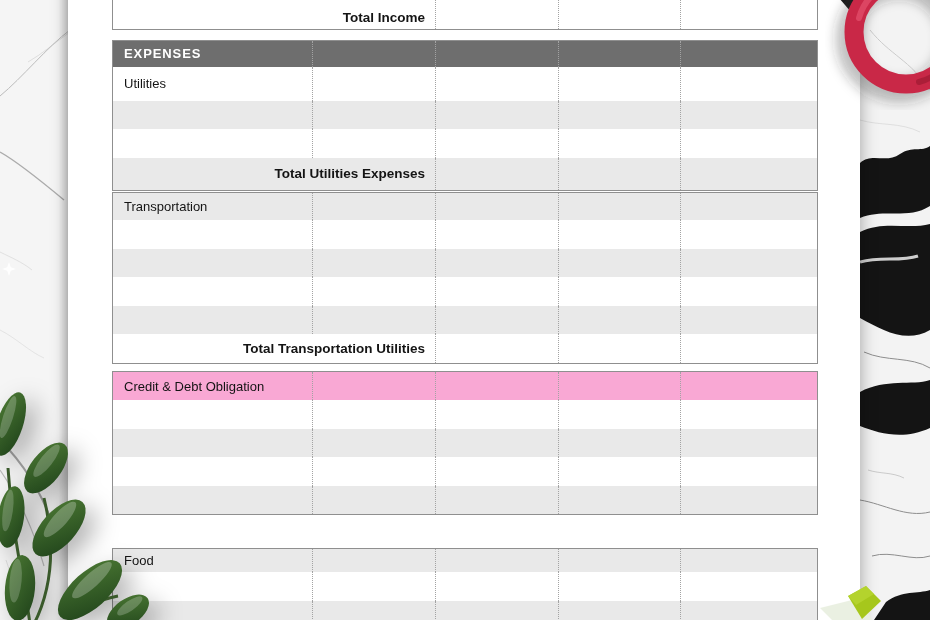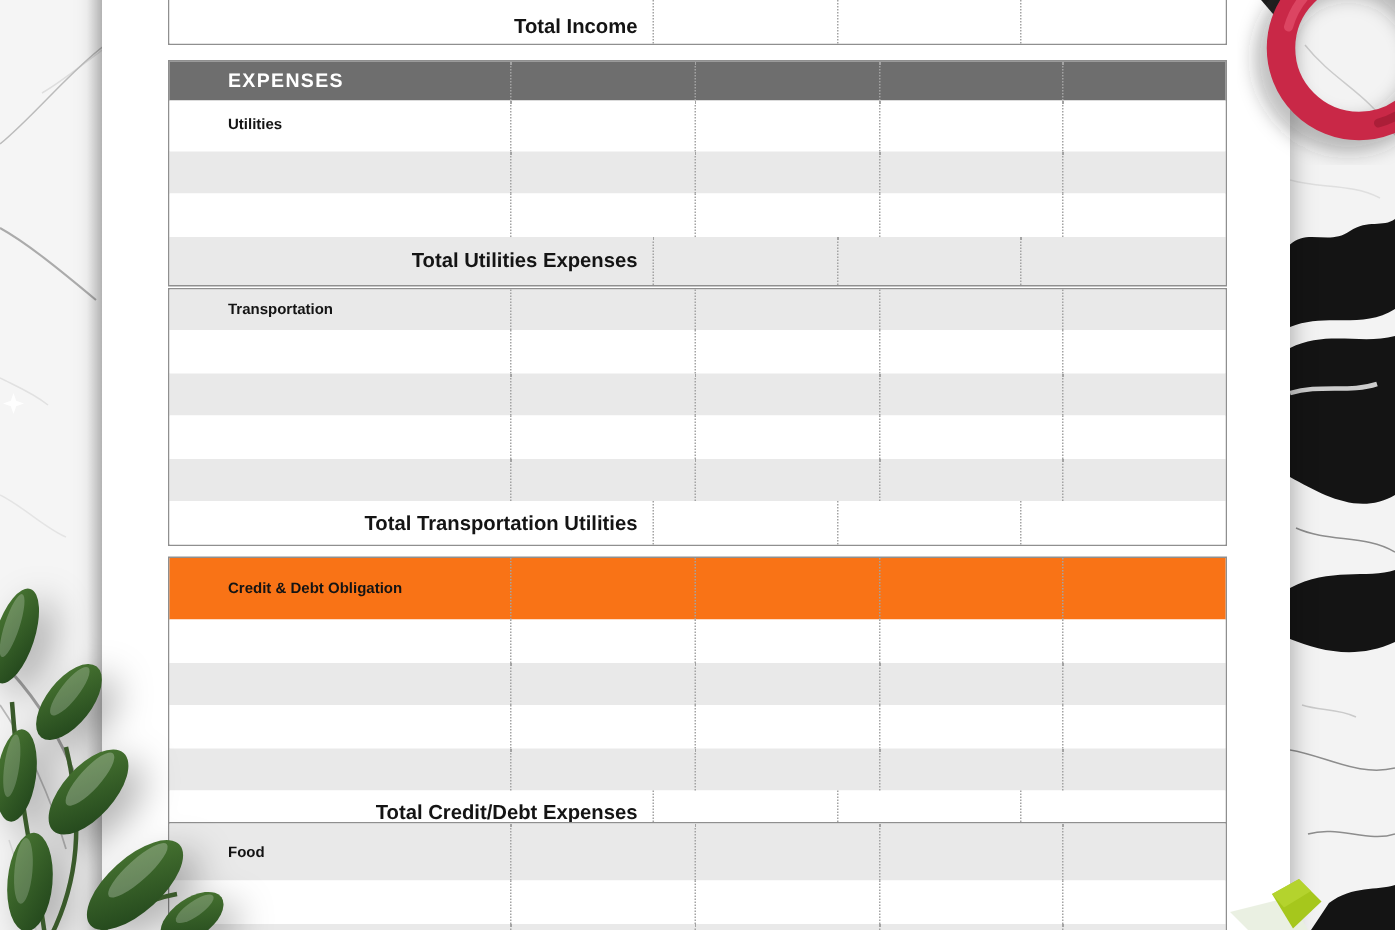--- a/index.html
+++ b/index.html
@@ -20,29 +20,29 @@
   }
   
   .table-area{position:absolute;left:112px;top:16px;width:706px;height:620px;}
   .block{
     position:absolute;left:0;width:706px;
     border:1px solid #8f8f8f;background:#ffffff;
     box-sizing:border-box;
   }
   .row{display:flex;width:100%;}
   .cell{box-sizing:border-box;display:flex;align-items:center;overflow:hidden;}
-  .c1{width:199px;margin-left:28px;} .c2{width:123px;} .c3{width:123px;} .c4{width:122px;} .c5{flex:1;}
+  .c1{width:199px;} .c2{width:123px;} .c3{width:123px;} .c4{width:122px;} .c5{flex:1;}
   .cm{width:322px;}
   .dv{border-left:1px dotted #a3a3a3;}
   .expenses-row{background:#6e6e6e;}
   .expenses-label{
     color:#ffffff;font-weight:bold;font-size:13px;letter-spacing:0.9px;
     padding-left:11px;
   }
-  .sec-name{font-weight:bold;font-size:10px;color:#141414;padding-left:11px;}
+  .sec-name{font-weight:normal;font-size:13px;color:#141414;padding-left:11px;}
   .total-cell{
     justify-content:flex-end;padding-right:10px;
     font-weight:bold;font-size:13.5px;color:#141414;
   }
   .income-total-cell{align-items:flex-end;padding-bottom:4px;}
   
   .deco{position:absolute;pointer-events:none;}
 </style>
 </head>
 <body>
@@ -176,21 +176,21 @@
           <div class="cell c5 dv"></div>
         </div>
         <div class="row" style="height: 28.5px; background: rgb(255, 255, 255);">
           <div class="cell cm total-cell">Total Transportation Utilities</div>
           <div class="cell c3 dv"></div>
           <div class="cell c4 dv"></div>
           <div class="cell c5 dv"></div>
         </div>
       </div>
       <div class="block" style="top: 355px;">
-        <div class="row" style="height: 41px; background: #f97316;">
+        <div class="row" style="height: 28px; background: #f9a8d4;">
           <div class="cell c1 sec-name">Credit &amp; Debt Obligation</div>
           <div class="cell c2 dv"></div>
           <div class="cell c3 dv"></div>
           <div class="cell c4 dv"></div>
           <div class="cell c5 dv"></div>
         </div>
         <div class="row" style="height: 28.5px; background: rgb(255, 255, 255);">
           <div class="cell c1"></div>
           <div class="cell c2 dv"></div>
           <div class="cell c3 dv"></div>
@@ -207,33 +207,27 @@
         <div class="row" style="height: 28.5px; background: rgb(255, 255, 255);">
           <div class="cell c1"></div>
           <div class="cell c2 dv"></div>
           <div class="cell c3 dv"></div>
           <div class="cell c4 dv"></div>
           <div class="cell c5 dv"></div>
         </div>
         <div class="row" style="height: 28.5px; background: rgb(233, 233, 233);">
           <div class="cell c1"></div>
           <div class="cell c2 dv"></div>
-          <div class="cell c3 dv"></div>
-          <div class="cell c4 dv"></div>
-          <div class="cell c5 dv"></div>
-        </div>
-        <div class="row" style="height: 28.5px; background: rgb(255, 255, 255);">
-          <div class="cell cm total-cell">Total Credit/Debt Expenses</div>
           <div class="cell c3 dv"></div>
           <div class="cell c4 dv"></div>
           <div class="cell c5 dv"></div>
         </div>
       </div>
       <div class="block" style="top: 532px;">
-        <div class="row" style="height: 38px; background: rgb(233, 233, 233);">
+        <div class="row" style="height: 23px; background: rgb(233, 233, 233);">
           <div class="cell c1 sec-name">Food</div>
           <div class="cell c2 dv"></div>
           <div class="cell c3 dv"></div>
           <div class="cell c4 dv"></div>
           <div class="cell c5 dv"></div>
         </div>
         <div class="row" style="height: 28.5px; background: rgb(255, 255, 255);">
           <div class="cell c1"></div>
           <div class="cell c2 dv"></div>
           <div class="cell c3 dv"></div>

